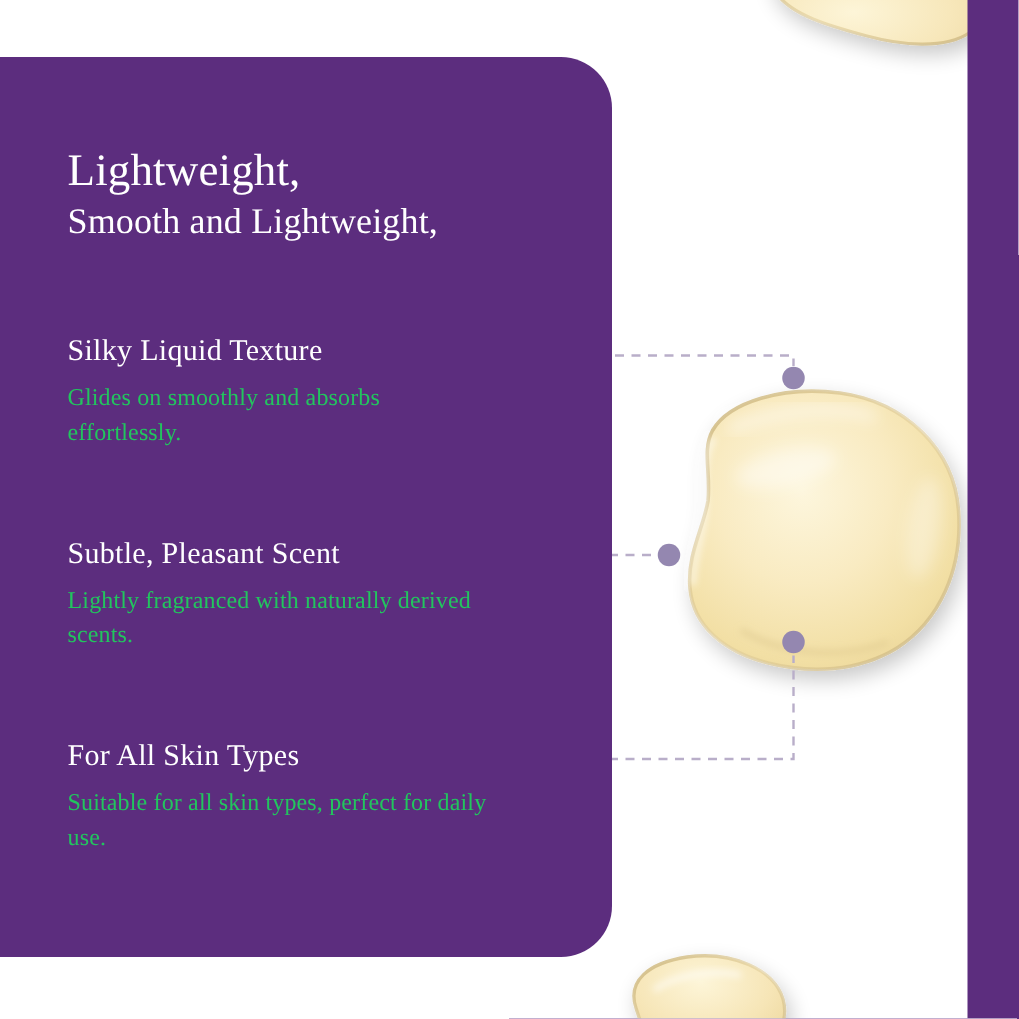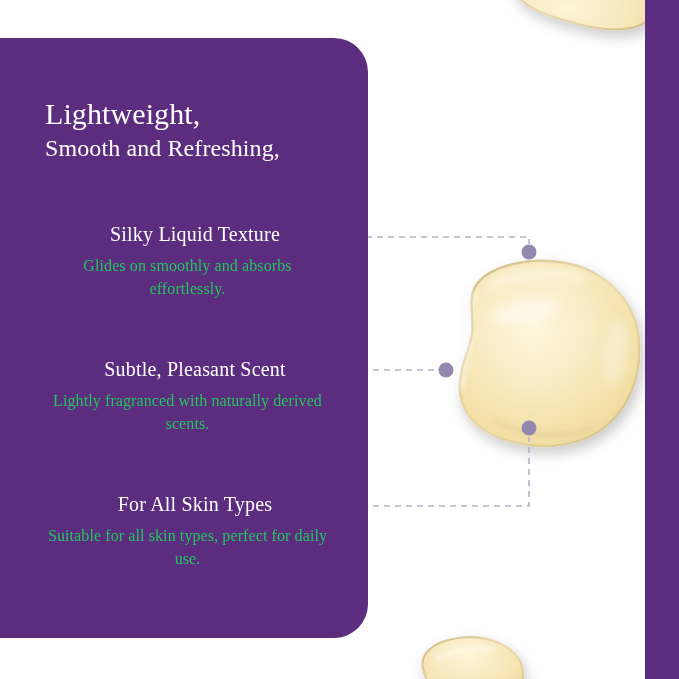--- a/index.html
+++ b/index.html
@@ -41,20 +41,21 @@
   
   .card {
     position: absolute;
     left: 0;
     top: 38px;
     width: 368px;
     height: 600px;
     background: #5c2d7e;
     border-radius: 0 34px 34px 0;
     overflow: hidden;
+    padding-left: 40px;
   }
 
   .card-inner {
     position: absolute;
     left: 45px;
     top: 0;
     right: 0;
     bottom: 0;
   }
 
@@ -80,21 +81,20 @@
     font-weight: 400;
     margin-top: 2px;
   }
 
   
   .feature {
     position: absolute;
     left: 0;
     width: 300px;
     color: #ffffff;
-    text-align: center;
   }
   .feature.f0 { top: 184px; }
   .feature.f1 { top: 319px; }
   .feature.f2 { top: 454px; }
 
   .feature-title {
     font-size: 20px;
     line-height: 1.2;
     font-weight: 400;
     letter-spacing: 0.2px;
@@ -223,21 +223,21 @@
       <path d="M274,370 L368,370" fill="none" stroke="#cfc3d9" stroke-width="1.6" stroke-dasharray="6 5"></path>
       <path d="M230,506 L368,506" fill="none" stroke="#cfc3d9" stroke-width="1.6" stroke-dasharray="6 5"></path>
     </g>
   </svg>
 
   <div class="card">
     <div class="card-inner">
 
       <div class="headline">
         <span class="line1">Lightweight,</span>
-        <span class="line2">Smooth and Refreshing,</span>
+        <span class="line2">Smooth and Lightweight,</span>
       </div>
 
       <div class="feature f0">
         <div class="feature-title">Silky Liquid Texture</div>
         <div class="feature-desc">Glides on smoothly and absorbs effortlessly.</div>
       </div>
 
       <div class="feature f1">
         <div class="feature-title">Subtle, Pleasant Scent</div>
         <div class="feature-desc">Lightly fragranced with naturally derived scents.</div>

